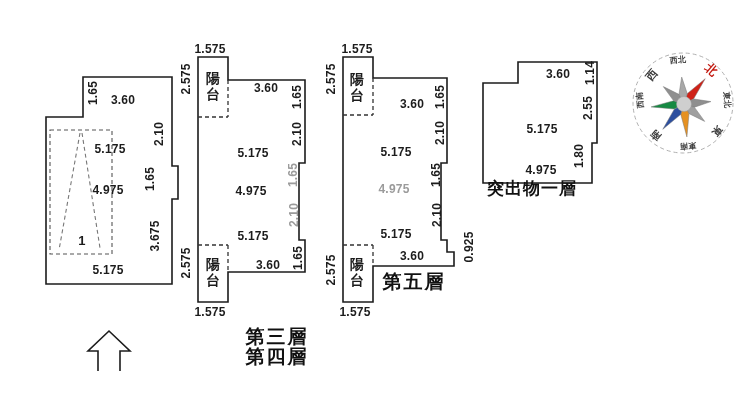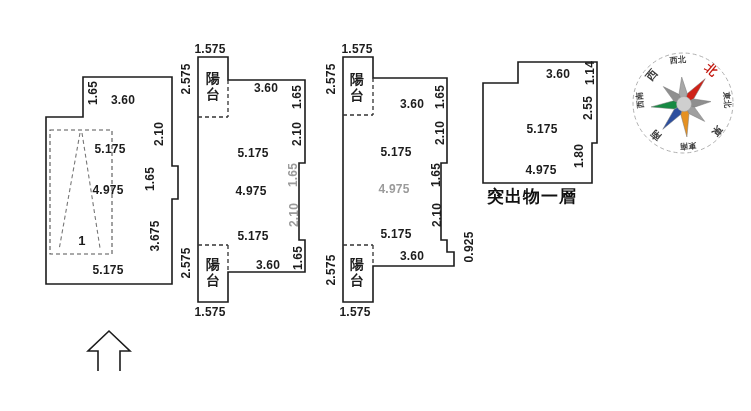--- a/index.html
+++ b/index.html
@@ -84,45 +84,48 @@
   <span class="lbl" style="left:253px;top:153px">5.175</span>
   <span class="lbl v gray" style="left:293px;top:175px">1.65</span>
   <span class="lbl" style="left:251px;top:191px">4.975</span>
   <span class="lbl v gray" style="left:294px;top:215px">2.10</span>
   <span class="lbl" style="left:253px;top:236px">5.175</span>
   <span class="lbl v" style="left:298px;top:258px">1.65</span>
   <span class="lbl" style="left:268px;top:265px">3.60</span>
   <span class="lbl cjkv" style="left:213px;top:273px">陽台</span>
   <span class="lbl v" style="left:186px;top:263px">2.575</span>
   <span class="lbl" style="left:210px;top:312px">1.575</span>
+  <span class="lbl title" style="left:277px;top:337px">第三層</span>
+  <span class="lbl title" style="left:277px;top:357px">第四層</span>
 
   <span class="lbl" style="left:357px;top:49px">1.575</span>
   <span class="lbl v" style="left:331px;top:79px">2.575</span>
   <span class="lbl cjkv" style="left:357px;top:88px">陽台</span>
   <span class="lbl" style="left:412px;top:104px">3.60</span>
   <span class="lbl v" style="left:440px;top:97px">1.65</span>
   <span class="lbl v" style="left:440px;top:133px">2.10</span>
   <span class="lbl" style="left:396px;top:152px">5.175</span>
   <span class="lbl v" style="left:436px;top:175px">1.65</span>
   <span class="lbl gray" style="left:394px;top:189px">4.975</span>
   <span class="lbl v" style="left:437px;top:215px">2.10</span>
   <span class="lbl" style="left:396px;top:234px">5.175</span>
   <span class="lbl" style="left:412px;top:256px">3.60</span>
   <span class="lbl v" style="left:469px;top:247px">0.925</span>
   <span class="lbl cjkv" style="left:357px;top:273px">陽台</span>
   <span class="lbl v" style="left:331px;top:270px">2.575</span>
   <span class="lbl" style="left:355px;top:312px">1.575</span>
+  <span class="lbl title" style="left:414px;top:282px">第五層</span>
 
   <span class="lbl" style="left:558px;top:74px">3.60</span>
   <span class="lbl v" style="left:590px;top:73px">1.14</span>
   <span class="lbl v" style="left:588px;top:108px">2.55</span>
   <span class="lbl" style="left:542px;top:129px">5.175</span>
   <span class="lbl v" style="left:579px;top:156px">1.80</span>
   <span class="lbl" style="left:541px;top:170px">4.975</span>
-  <span class="lbl sub" style="left:532px;top:196px">突出物一層</span>
+  <span class="lbl sub" style="left:532px;top:188px">突出物一層</span>
 
   <span class="lbl compass" style="left:711px;top:70px;font-size:12px;color:#c41b12;transform:translate(-50%,-50%) rotate(40deg)">北</span>
   <span class="lbl compass" style="left:727px;top:100px;font-size:8px;transform:translate(-50%,-50%) rotate(85deg)">東北</span>
   <span class="lbl compass" style="left:717px;top:131px;font-size:10px;transform:translate(-50%,-50%) rotate(130deg)">東</span>
   <span class="lbl compass" style="left:688px;top:146px;font-size:8px;transform:translate(-50%,-50%) rotate(175deg)">東南</span>
   <span class="lbl compass" style="left:656px;top:135px;font-size:10px;transform:translate(-50%,-50%) rotate(220deg)">南</span>
   <span class="lbl compass" style="left:640px;top:100px;font-size:8px;transform:translate(-50%,-50%) rotate(265deg)">西南</span>
   <span class="lbl compass" style="left:652px;top:75px;font-size:11px;transform:translate(-50%,-50%) rotate(310deg)">西</span>
   <span class="lbl compass" style="left:678px;top:60px;font-size:8px;transform:translate(-50%,-50%) rotate(355deg)">西北</span>
 

